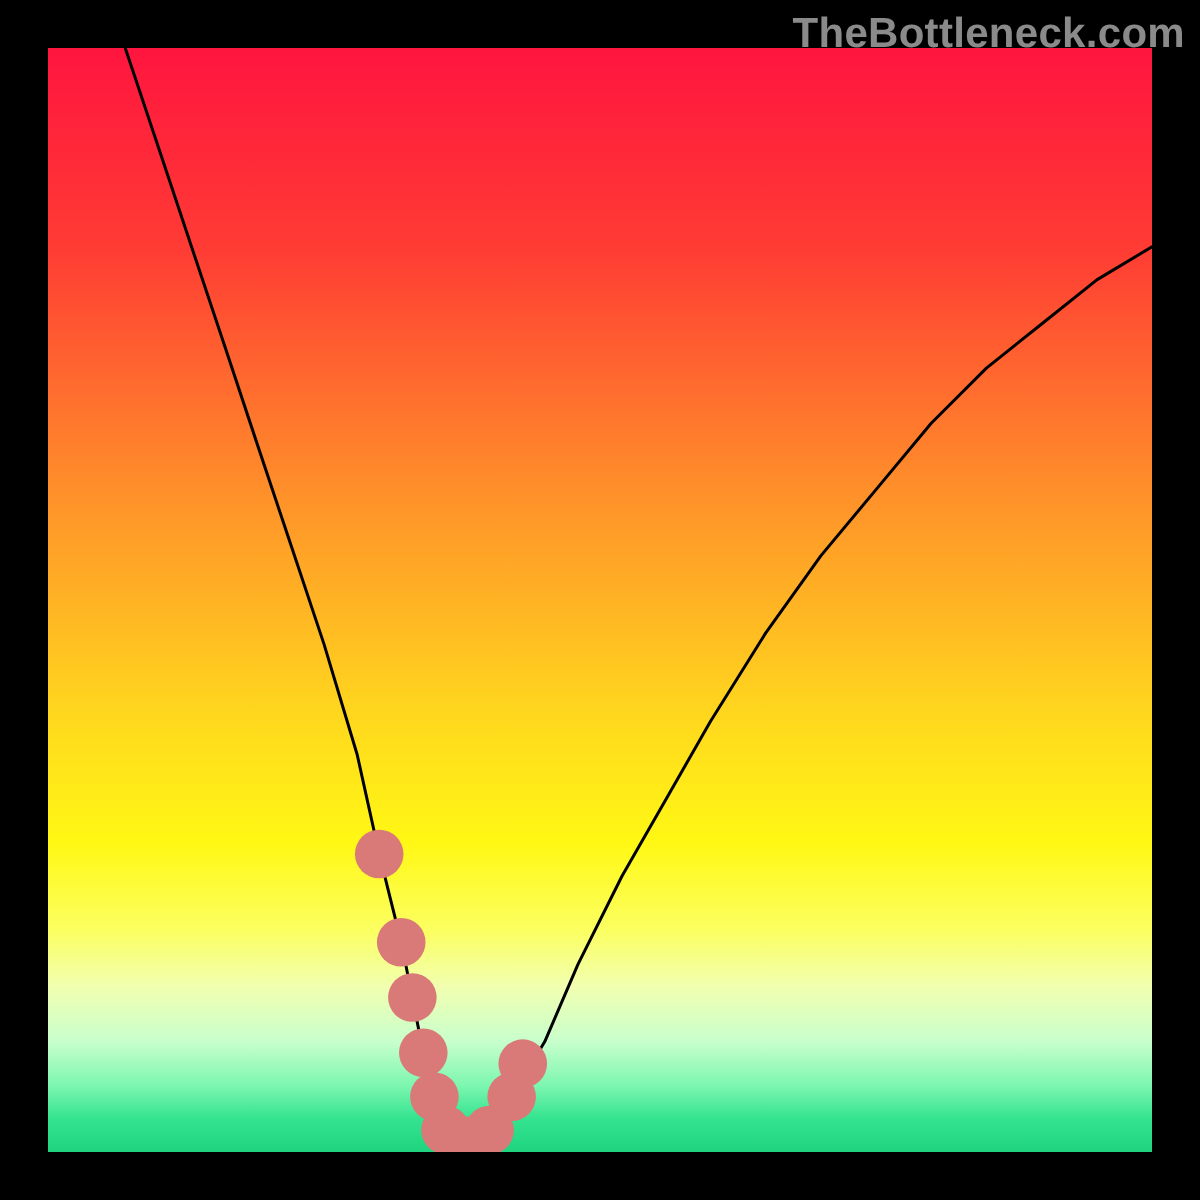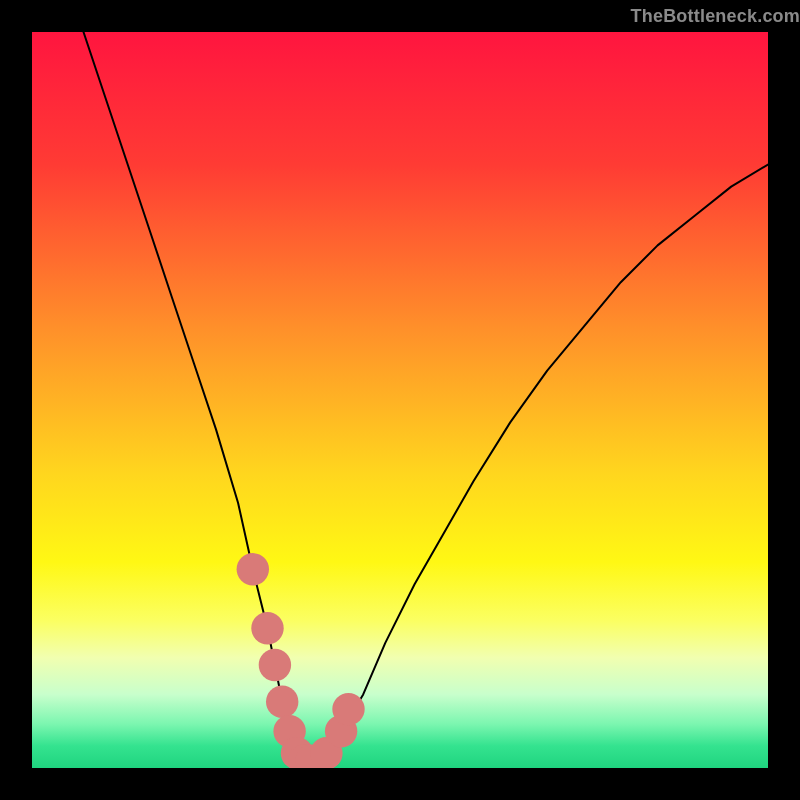--- a/index.html
+++ b/index.html
@@ -22,23 +22,23 @@
     position: absolute;
     left: 32px;
     top: 32px;
     width: 736px;
     height: 736px;
     overflow: hidden;
   }
   .watermark {
     position: absolute;
     top: 6px;
-    right: 0;
+    right: 10px;
     font-family: Arial, Helvetica, sans-serif;
-    font-size: 18px;
+    font-size: 28px;
     font-weight: 600;
     color: #8a8a8a;
     letter-spacing: 0.2px;
   }
   svg {
     display: block;
   }
 </style>
 </head>
 <body>

